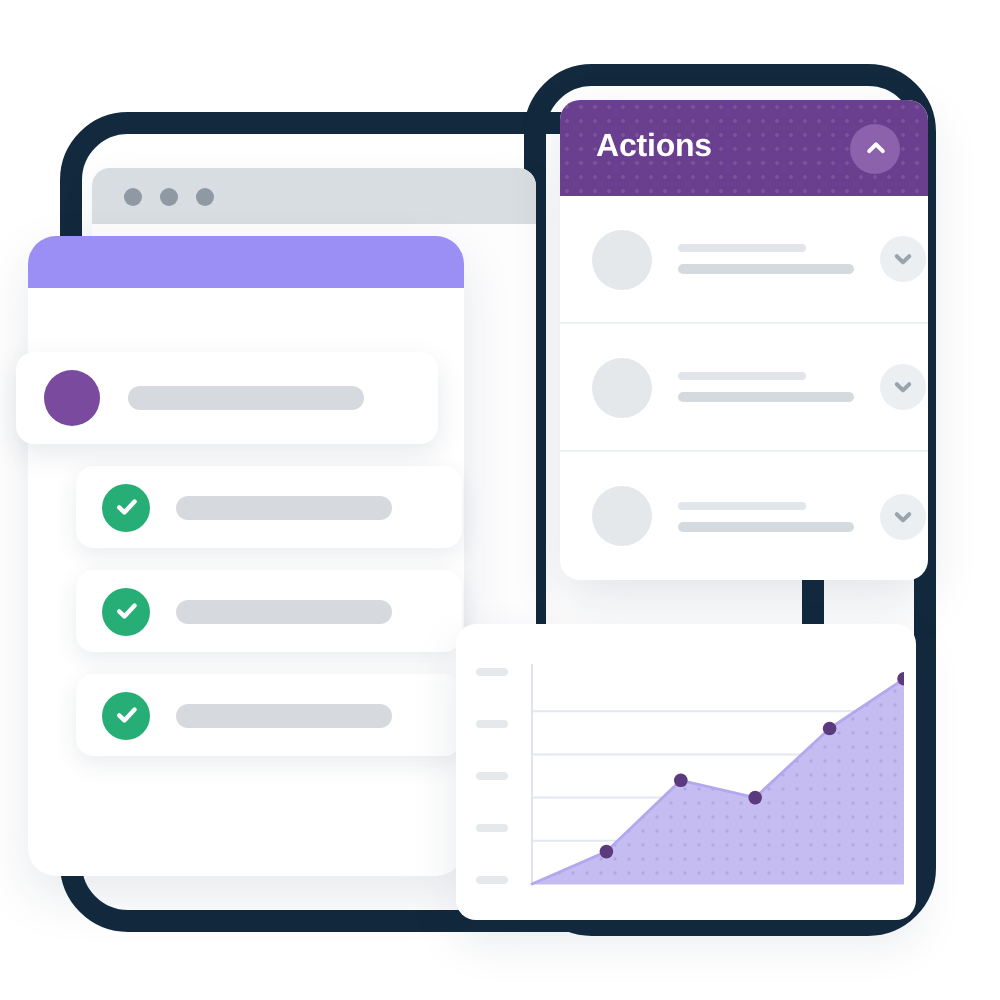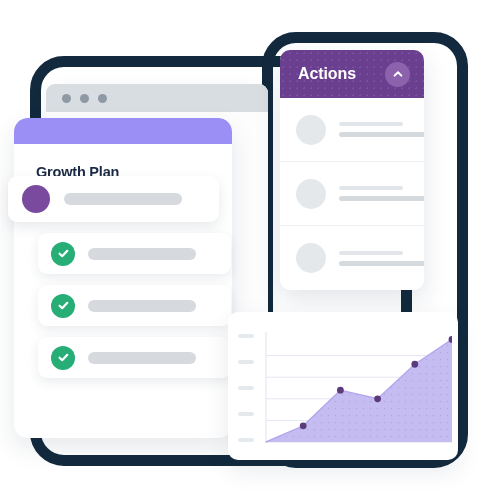--- a/index.html
+++ b/index.html
@@ -61,21 +61,21 @@
     height:41px;background:#ffffff;border-radius:9px;margin-bottom:11px;
     display:flex;align-items:center;padding-left:13px;gap:13px;
     box-shadow:0 4px 12px rgba(20,40,70,.09);
   }
   .check{width:24px;height:24px;border-radius:50%;background:#27ae76;
     display:flex;align-items:center;justify-content:center;flex:0 0 auto;}
   .check svg{display:block;}
 
   
   .actions{
-    position:absolute;left:280px;top:50px;width:144px;height:240px;
+    position:absolute;left:280px;top:50px;width:184px;height:240px;
     background:#ffffff;border-radius:10px;overflow:hidden;
     box-shadow:0 10px 26px rgba(20,40,70,.12);
   }
   .actions-head{
     height:48px;background:#6b3f8f;display:flex;align-items:center;
     justify-content:space-between;padding:0 14px 0 18px;
     background-image:radial-gradient(rgba(255,255,255,.10) 1px,transparent 1px);
     background-size:7px 7px;
   }
   .actions-title{color:#ffffff;font-size:16px;font-weight:bold;letter-spacing:-.1px;}
@@ -119,21 +119,20 @@
     <div class="browser-bar">
       <span class="dot"></span>
       <span class="dot"></span>
       <span class="dot"></span>
     </div>
     <div class="browser-body"></div>
   </div>
 
   <div class="growth">
     <div class="growth-band"></div>
-    <div class="growth-title">Growth Plan</div>
   </div>
 
   <div class="user-card">
     <span class="avatar-purple"></span>
     <span class="bar-gray" style="width:118px"></span>
   </div>
 
   <div class="task-list">
     <div class="task-card">
       <span class="check">

